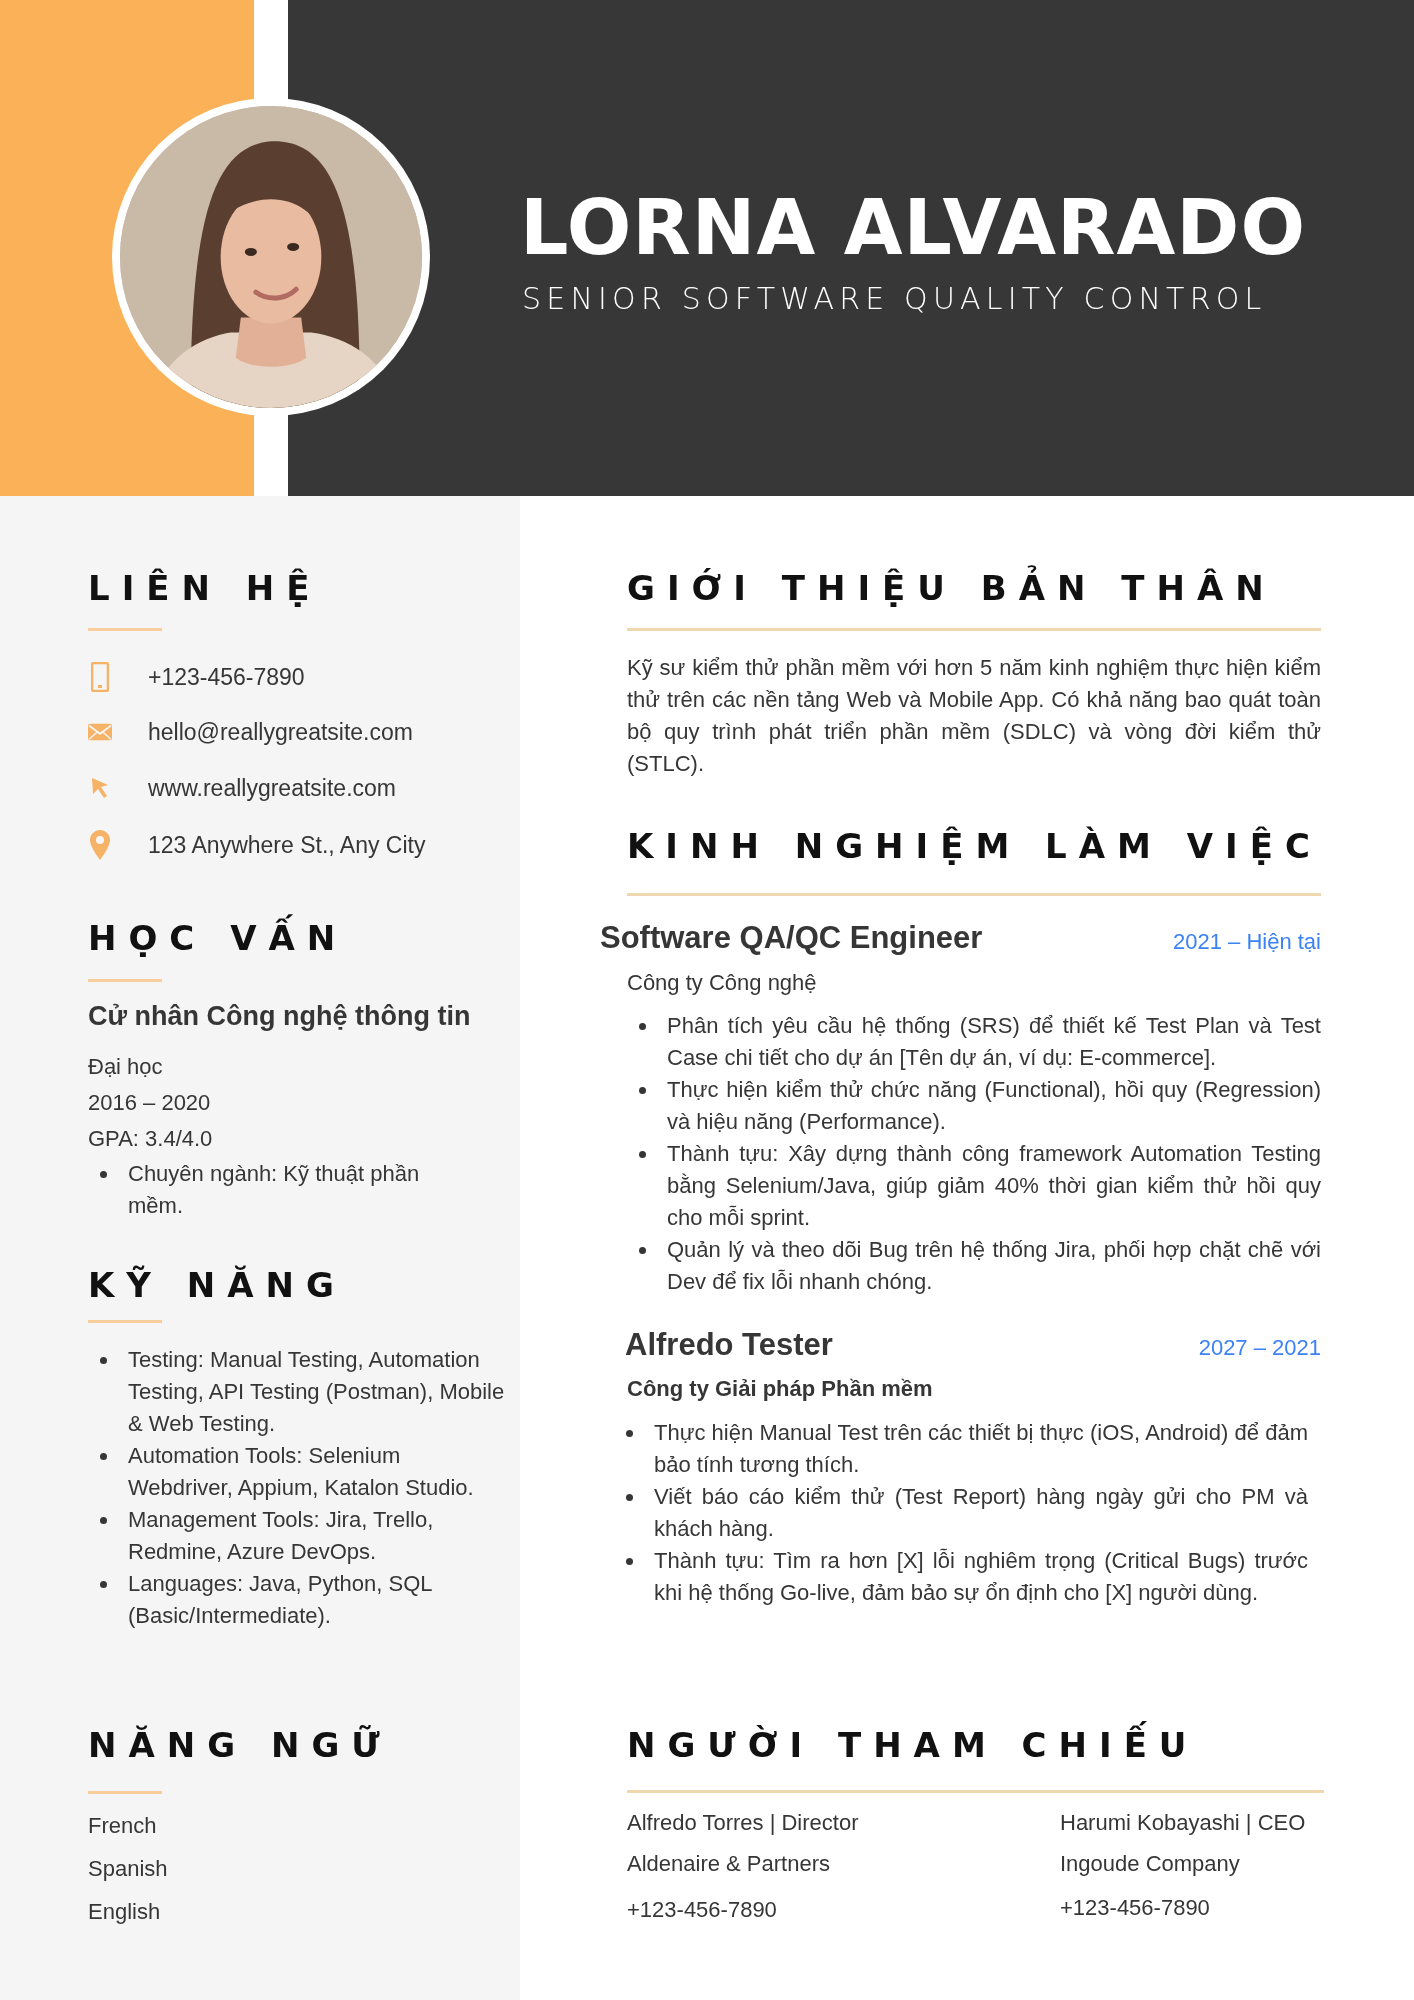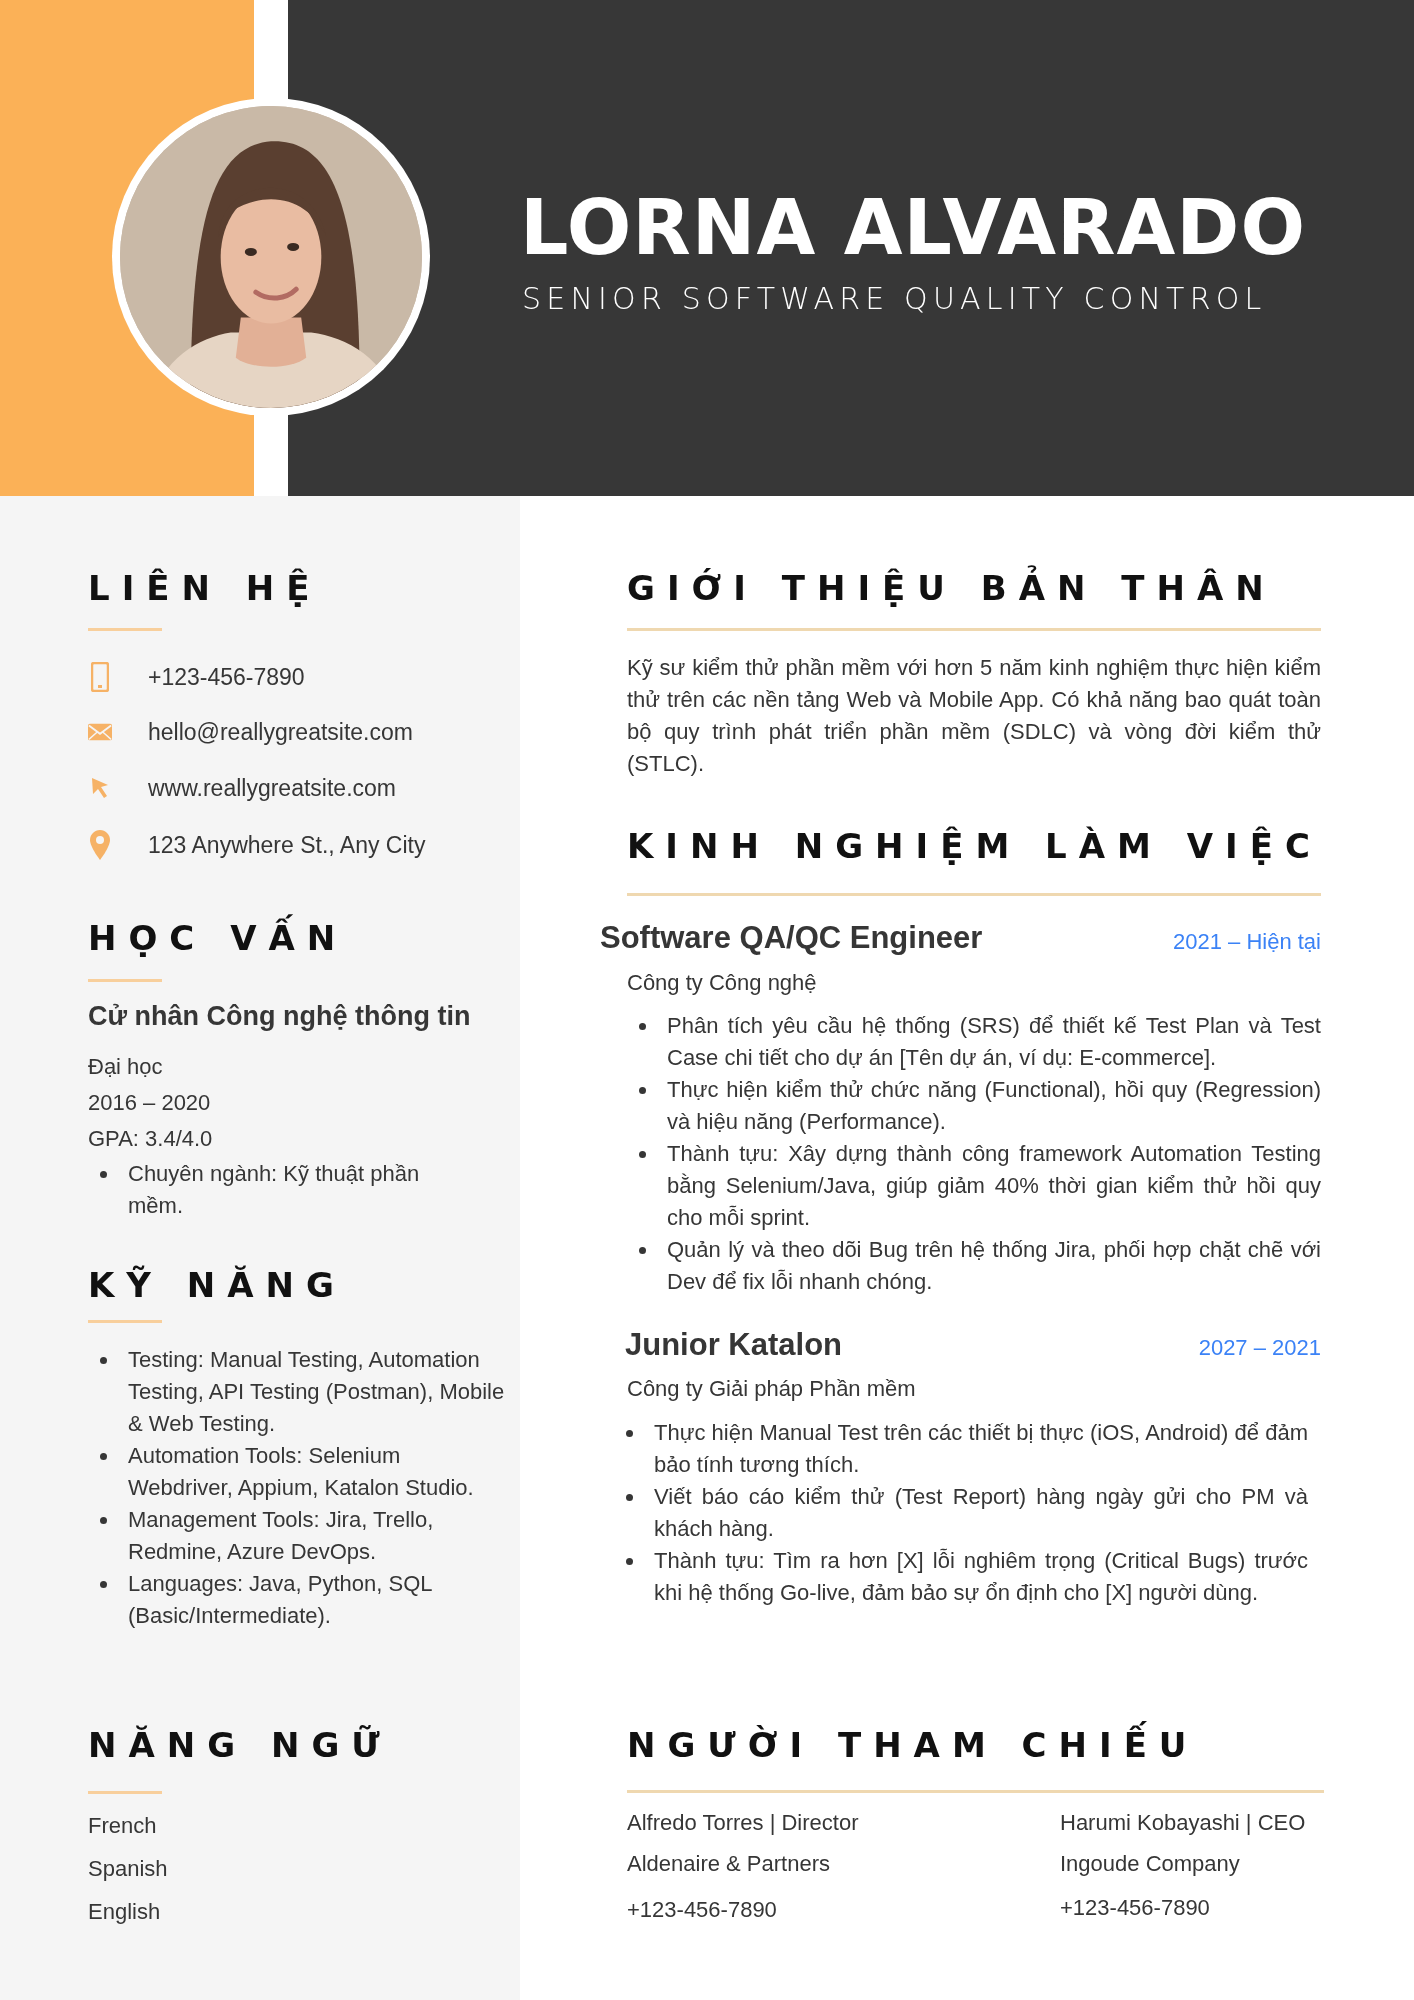--- a/index.html
+++ b/index.html
@@ -156,23 +156,23 @@
 <div class="t job-title" style="left:600px; top:920px;">Software QA/QC Engineer</div>
 <div class="t job-date" style="right:93px; top:929px;">2021 – Hiện tại</div>
 <div class="t job-co" style="left:627px; top:970px;">Công ty Công nghệ</div>
 <ul class="bul exp-list" style="left:627px; top:1010px;">
   <li>Phân tích yêu cầu hệ thống (SRS) để thiết kế Test Plan và Test Case chi tiết cho dự án [Tên dự án, ví dụ: E-commerce].</li>
   <li>Thực hiện kiểm thử chức năng (Functional), hồi quy (Regression) và hiệu năng (Performance).</li>
   <li>Thành tựu: Xây dựng thành công framework Automation Testing bằng Selenium/Java, giúp giảm 40% thời gian kiểm thử hồi quy cho mỗi sprint.</li>
   <li>Quản lý và theo dõi Bug trên hệ thống Jira, phối hợp chặt chẽ với Dev để fix lỗi nhanh chóng.</li>
 </ul>
 
-<div class="t job-title" style="left:625px; top:1327px;">Junior Katalon</div>
+<div class="t job-title" style="left:625px; top:1327px;">Alfredo Tester</div>
 <div class="t job-date" style="right:93px; top:1335px;">2027 – 2021</div>
-<div class="t job-co" style="left:627px; top:1376px;">Công ty Giải pháp Phần mềm</div>
+<div class="t job-co" style="left:627px; top:1376px;font-weight:bold;">Công ty Giải pháp Phần mềm</div>
 <ul class="bul exp-list" style="left:614px; top:1417px;">
   <li>Thực hiện Manual Test trên các thiết bị thực (iOS, Android) để đảm bảo tính tương thích.</li>
   <li>Viết báo cáo kiểm thử (Test Report) hàng ngày gửi cho PM và khách hàng.</li>
   <li>Thành tựu: Tìm ra hơn [X] lỗi nghiêm trọng (Critical Bugs) trước khi hệ thống Go-live, đảm bảo sự ổn định cho [X] người dùng.</li>
 </ul>
 
 <div class="sec-h" style="left:627px; top:1728px;">NGƯỜI THAM CHIẾU</div>
 <div class="rule-long" style="left:627px; top:1790px; width:697px;"></div>
 
 <div class="t ref" style="left:627px; top:1810px;">Alfredo Torres | Director</div>

